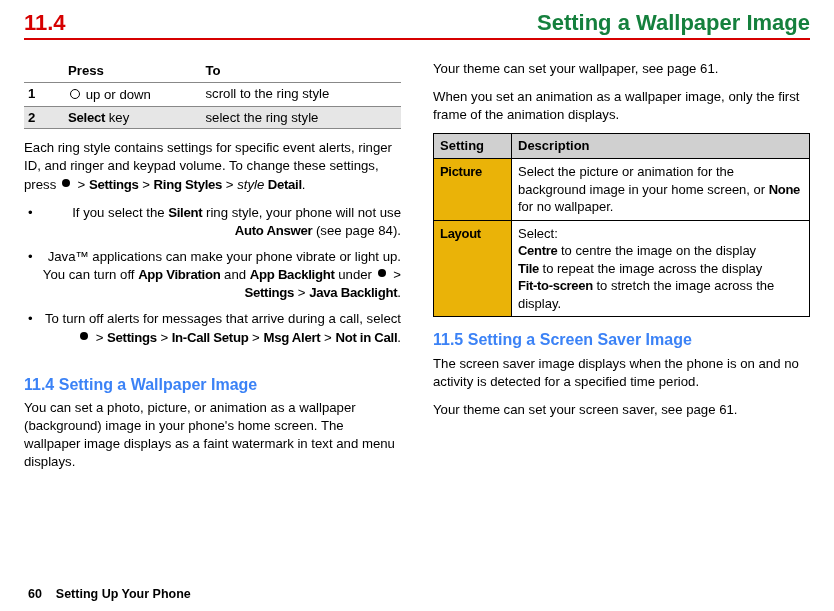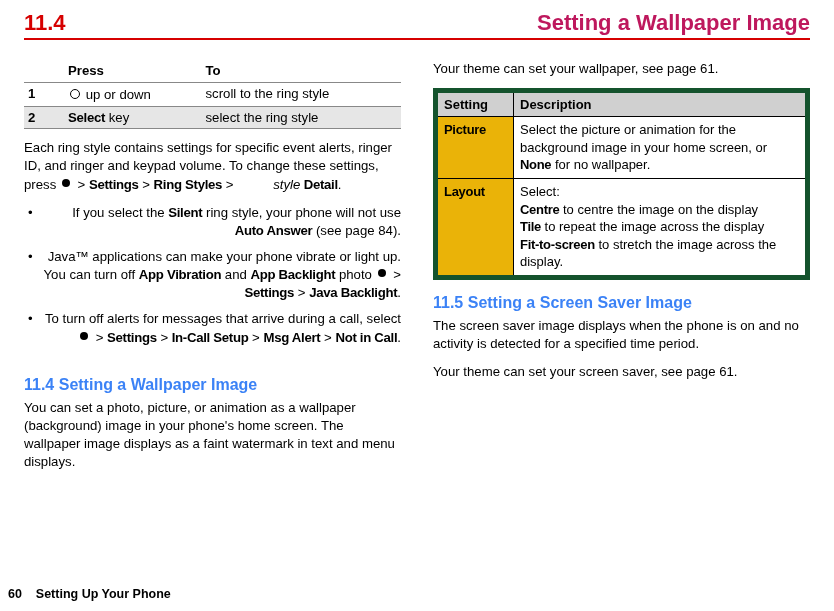--- a/index.html
+++ b/index.html
@@ -1,47 +1,47 @@
 <!DOCTYPE html>
 <html><head>
 <meta charset="utf-8">
 <style>
   * { box-sizing: border-box; margin: 0; padding: 0; }
   html, body { width: 834px; height: 611px; background: #fff; font-family: Arial, Helvetica, sans-serif; color: #000; }
   .page { width: 834px; height: 611px; position: relative; padding: 10px 24px 12px 24px; }
   .header { display: flex; justify-content: space-between; align-items: baseline; border-bottom: 2px solid #d60000; padding-bottom: 2px; margin-bottom: 20px; }
   .header .num { font-weight: bold; font-size: 22px; color: #d60000; }
-  .header .title { font-weight: bold; font-size: 22px; color: #be185d; }
+  .header .title { font-weight: bold; font-size: 22px; color: #15803d; }
   .cols { display: flex; gap: 32px; }
   .col { flex: 1; font-size: 13.2px; line-height: 1.35; }
   table.t1 { border-collapse: collapse; width: 100%; margin-bottom: 10px; }
   table.t1 th { text-align: left; font-weight: bold; font-size: 13.2px; padding: 2px 4px; border-bottom: 1px solid #888; }
   table.t1 td { font-size: 13.2px; padding: 2px 4px; border-bottom: 1px solid #888; vertical-align: top; }
   table.t1 tr.shaded td { background: #e6e6e6; }
   .cond { font-family: "Arial Narrow", Arial, sans-serif; font-stretch: condensed; font-weight: bold; letter-spacing: -0.3px; }
-  .italic { font-style: italic; margin-left: 36px; }
+  .italic { font-style: italic; }
   .p { margin-bottom: 10px; }
   ul.bul { list-style: none; padding-left: 0; margin-bottom: 27px; text-align: right; }
   ul.bul li { position: relative; padding-left: 18px; margin-bottom: 8px; }
   ul.bul li::before { content: "•"; position: absolute; left: 4px; top: 0; }
   h2.sec { color: #3b82f6; font-weight: bold; font-size: 16px; margin: 8px 0 4px 0; }
   .ftf-row { display: flex; align-items: flex-start; margin: 6px 0 10px 0; }
   .ftf-row .lbl { width: 130px; font-weight: bold; }
   .ftf-row .icon-cell { width: 40px; text-align: center; vertical-align: top; }
   .ftf-row .path { flex: 1; }
   .nav-icon { display: inline-block; width: 14px; height: 14px; position: relative; top: 2px; }
   .nav-icon::before {
     content: ""; position: absolute; left: 2px; top: 2px; width: 8px; height: 8px; border-radius: 50%; background: #000;
   }
   .nav-icon.updown::before { background: none; border: 1.5px solid #000; width: 8px; height: 8px; }
-  table.t2 { border-collapse: collapse; width: 100%; border: 5px solid #14532d; margin-bottom: 12px; padding-left: 12px; }
+  table.t2 { border-collapse: collapse; width: 100%; border: 1px solid #14532d; margin-bottom: 12px; padding-left: 12px; }
   table.t2 th { text-align: left; font-weight: bold; font-size: 13px; padding: 3px 6px; border: 1px solid #000; background: #d0d0d0; }
   table.t2 td { font-size: 13px; padding: 4px 6px; border: 1px solid #000; vertical-align: top; }
   table.t2 td.lcell { background: #eab308; }
-  .footer { position: absolute; bottom: 10px; left: 8px; font-size: 12.5px; font-weight: bold; }
+  .footer { position: absolute; bottom: 10px; left: 28px; font-size: 12.5px; font-weight: bold; }
 </style>
 </head>
 <body>
 
 <div class="page">
 
   <div class="header">
     <span class="num">11.4</span>
     <span class="title">Setting a Wallpaper Image</span>
   </div>
@@ -77,35 +77,36 @@
 
       <p class="p">
         <span>Each ring style contains settings for specific event alerts, ringer ID, and ringer and keypad volume. To change these settings, press </span><span class="nav-icon"></span><span> &gt; </span><span class="cond">Settings</span><span> &gt; </span><span class="cond">Ring Styles</span><span> &gt; </span><span class="italic">style</span><span class="cond"> Detail</span><span>.</span>
       </p>
 
       <ul class="bul">
         <li>
           <span>If you select the </span><span class="cond">Silent</span><span> ring style, your phone will not use </span><span class="cond">Auto Answer</span><span> (see page 84).</span>
         </li>
         <li>
-          <span>Java™ applications can make your phone vibrate or light up. You can turn off </span><span class="cond">App Vibration</span><span> and </span><span class="cond">App Backlight</span><span> photo </span><span class="nav-icon"></span><span> &gt; </span><span class="cond">Settings</span><span> &gt; </span><span class="cond">Java Backlight</span><span>.</span>
+          <span>Java™ applications can make your phone vibrate or light up. You can turn off </span><span class="cond">App Vibration</span><span> and </span><span class="cond">App Backlight</span><span> under </span><span class="nav-icon"></span><span> &gt; </span><span class="cond">Settings</span><span> &gt; </span><span class="cond">Java Backlight</span><span>.</span>
         </li>
         <li>
           <span>To turn off alerts for messages that arrive during a call, select </span><span class="nav-icon"></span><span> &gt; </span><span class="cond">Settings</span><span> &gt; </span><span class="cond">In-Call Setup</span><span> &gt; </span><span class="cond">Msg Alert</span><span> &gt; </span><span class="cond">Not in Call</span><span>.</span>
         </li>
       </ul>
 
       <h2 class="sec">11.4 Setting a Wallpaper Image</h2>
       <p class="p">You can set a photo, picture, or animation as a wallpaper (background) image in your phone's home screen. The wallpaper image displays as a faint watermark in text and menu displays.</p>
 
     </div>
 
     <div class="col">
 
       <p class="p">Your theme can set your wallpaper, see page 61.</p>
+      <p class="p">When you set an animation as a wallpaper image, only the first frame of the animation displays.</p>
 
 
       <table class="t2">
         <tbody>
             <tr>
           <th style="width:78px;">Setting</th>
           <th>Description</th>
         </tr>
         <tr>
           <td class="lcell"><span class="cond">Picture</span></td>

